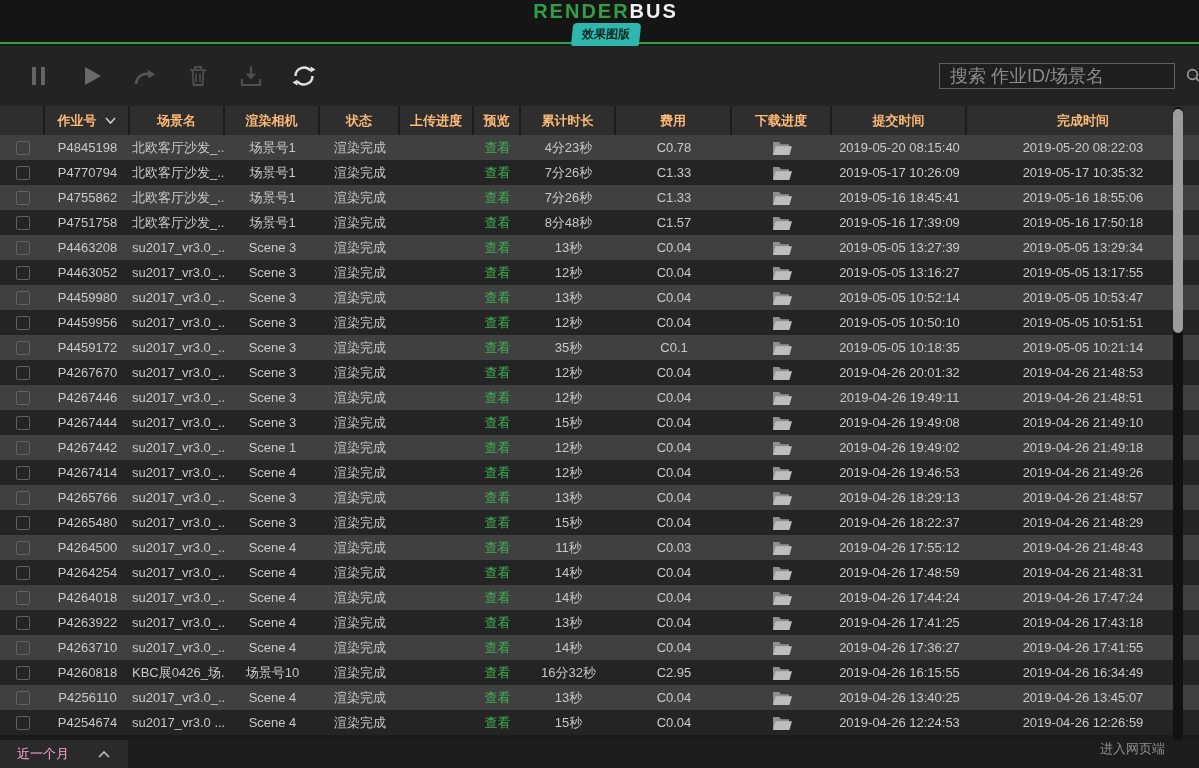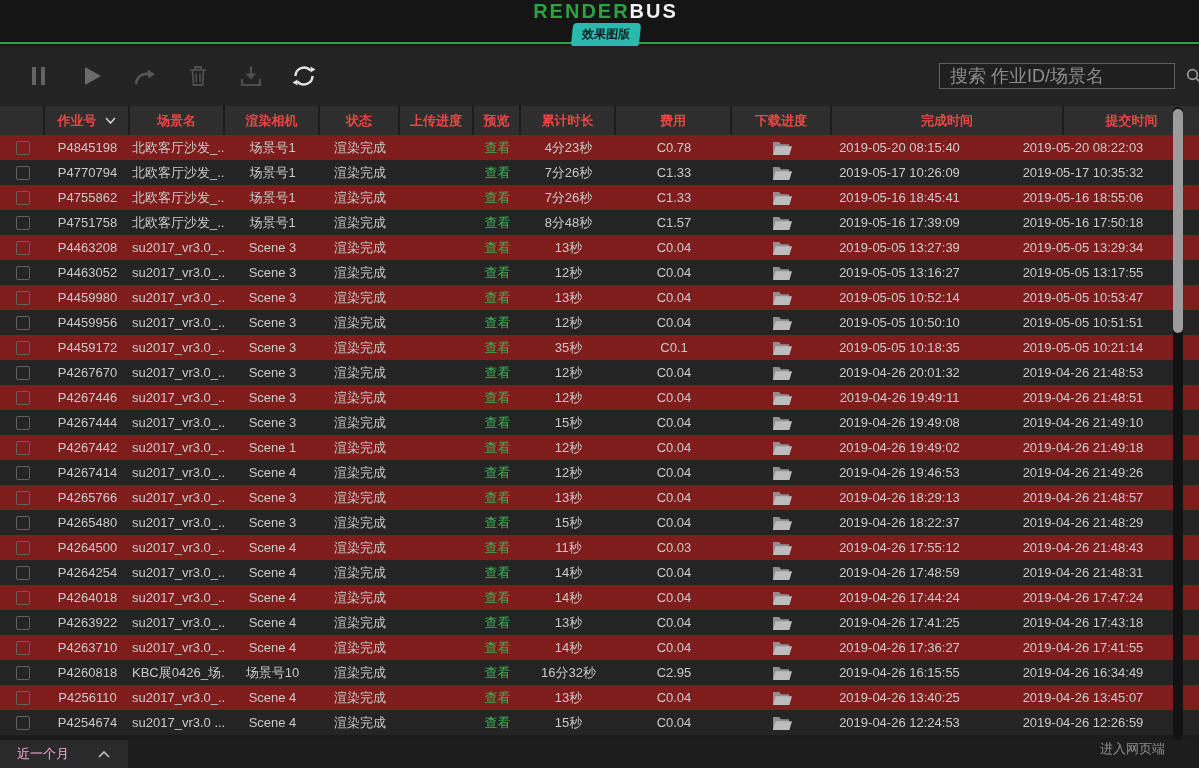--- a/index.html
+++ b/index.html
@@ -31,27 +31,27 @@
   .tool-btn { width:26px; height:26px; display:flex; align-items:center; justify-content:center; cursor:pointer; }
   .search-box { position:absolute; right:24px; top:17px; width:236px; height:26px;
     border:1px solid #606060; background:#1f1f1f; display:flex; align-items:center; }
   .search-box input { flex:1; background:transparent; border:none; outline:none; color:#cfcfcf;
     font-size:18px; padding:0 4px 0 10px; font-family:inherit; }
   .search-box input::placeholder { color:#8d8d8d; }
   .search-icn { margin-right:8px; display:flex; }
   
   .thead { position:absolute; top:106px; left:0; right:0; height:29px; background:#2e2e2e; display:flex; }
   .th { display:flex; align-items:center; justify-content:center; gap:8px;
-    color:#ef4444; font-size:13px; font-weight:bold; border-right:2px solid #1c1c1c; overflow:hidden; }
+    color:#fdba74; font-size:13px; font-weight:bold; border-right:2px solid #1c1c1c; overflow:hidden; }
   .th:last-child { border-right:none; }
   .c0{width:45px;} .c1{width:85px;} .c2{width:95px;} .c3{width:95px;} .c4{width:80px;}
   .c5{width:74px;} .c6{width:47px;} .c7{width:95px;} .c8{width:116px;} .c9{width:100px;}
   .c10{width:135px;} .c11{flex:1;}
   .tbody { position:absolute; top:135px; left:0; right:0; height:605px; overflow:hidden; background:#1b1b1b; }
-  .trow { display:flex; height:25px; align-items:center; background:#7f1d1d; }
+  .trow { display:flex; height:25px; align-items:center; background:#404040; }
   .trow.alt { background:#242424; }
   .cell { font-size:13px; color:#c9c9c9; text-align:center; white-space:nowrap; overflow:hidden;
     display:flex; align-items:center; justify-content:center; height:100%; }
   .cell.c2 { justify-content:flex-start; padding-left:2px; }
   .checkbox { width:14px; height:14px; border:1px solid #616161; border-radius:2px; background:transparent; cursor:pointer; }
   .preview-link { color:#3fae54; cursor:pointer; }
   
   .scroll-track { position:absolute; top:107px; right:16px; width:10px; height:633px;
     background:#121212; border-radius:5px; }
   .scroll-thumb { position:absolute; top:2px; left:0; width:10px; height:224px;
@@ -179,22 +179,22 @@
     </svg>
   </div>
   <div class="th c2">场景名</div>
   <div class="th c3">渲染相机</div>
   <div class="th c4">状态</div>
   <div class="th c5">上传进度</div>
   <div class="th c6">预览</div>
   <div class="th c7">累计时长</div>
   <div class="th c8">费用</div>
   <div class="th c9">下载进度</div>
+  <div class="th c10">提交时间</div>
   <div class="th c11">完成时间</div>
-  <div class="th c10">提交时间</div>
 </div>
 
 <div class="tbody">
     <div class="trow">
       <div class="cell c0">
         <span class="checkbox"></span>
       </div>
       <div class="cell c1">P4845198</div>
       <div class="cell c2">北欧客厅沙发_...</div>
       <div class="cell c3">场景号1</div>

